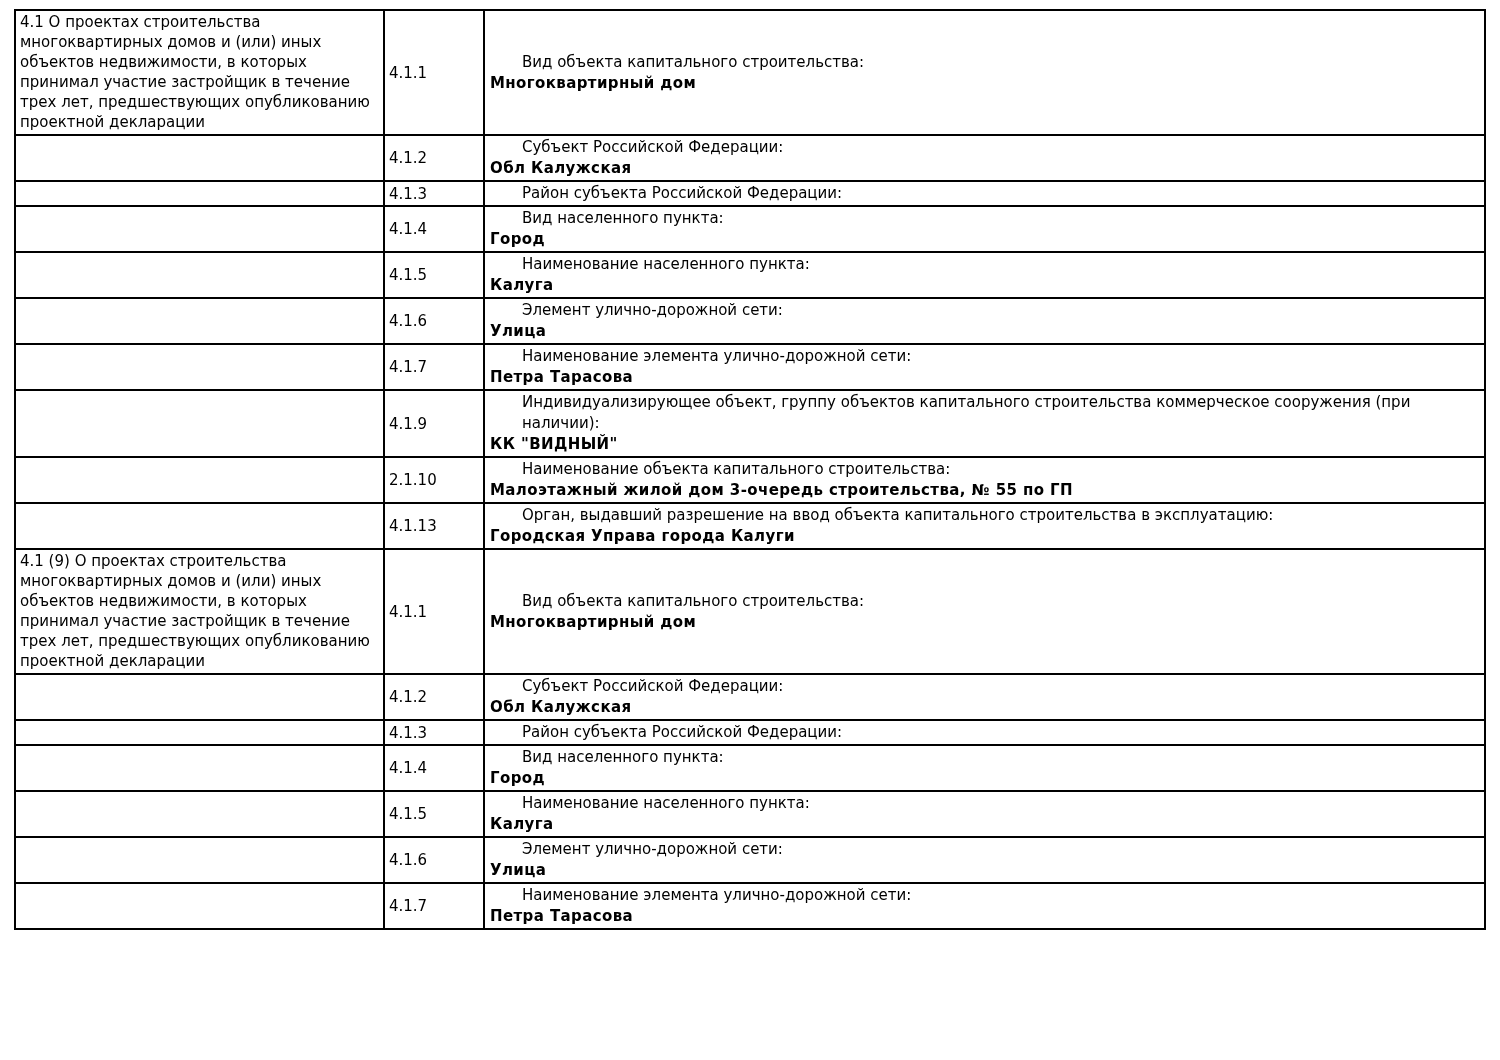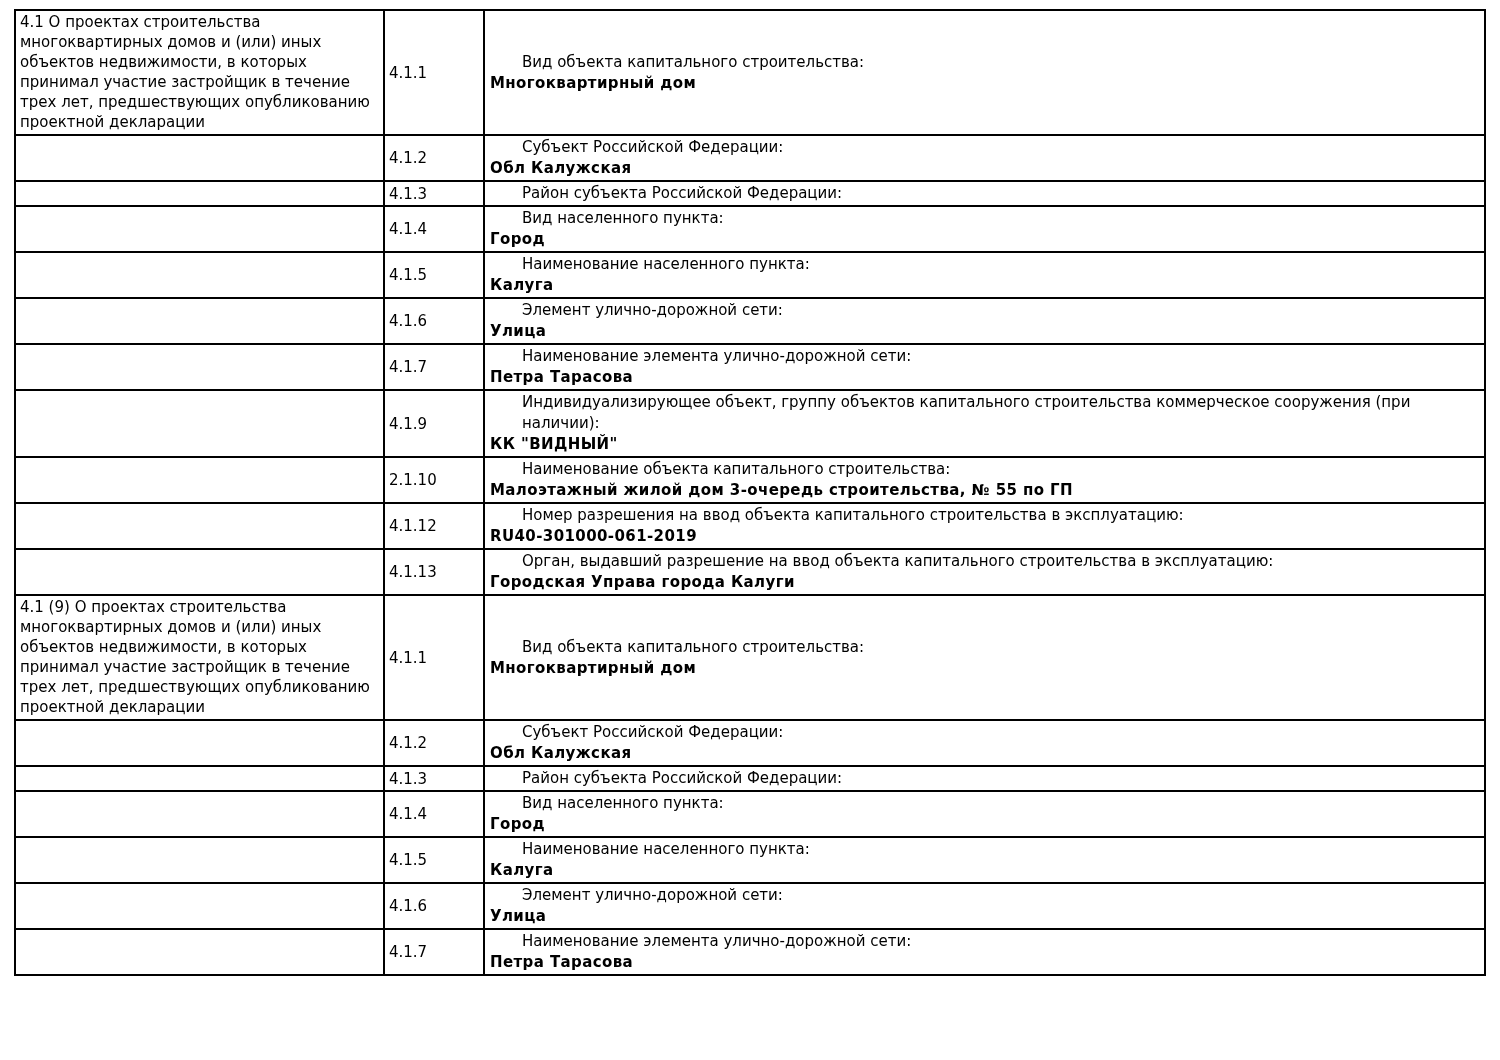--- a/index.html
+++ b/index.html
@@ -160,30 +160,20 @@
             <div>2.1.10</div>
           </td>
           <td class="col-field">
             <div class="row-label">Наименование объекта капитального строительства:</div>
             <div class="row-value">Малоэтажный жилой дом 3-очередь строительства, № 55 по ГП</div>
           </td>
         </tr>
         <tr>
           <td class="col-desc"></td>
           <td class="col-num">
-            <div>4.1.12</div>
-          </td>
-          <td class="col-field">
-            <div class="row-label">Номер разрешения на ввод объекта капитального строительства в эксплуатацию:</div>
-            <div class="row-value">RU40-301000-061-2019</div>
-          </td>
-        </tr>
-        <tr>
-          <td class="col-desc"></td>
-          <td class="col-num">
             <div>4.1.13</div>
           </td>
           <td class="col-field">
             <div class="row-label">Орган, выдавший разрешение на ввод объекта капитального строительства в эксплуатацию:</div>
             <div class="row-value">Городская Управа города Калуги</div>
           </td>
         </tr>
         <tr class="section-first">
           <td class="col-desc">
             <div>4.1 (9) О проектах строительства многоквартирных домов и (или) иных объектов недвижимости, в которых принимал участие застройщик в течение трех лет, предшествующих опубликованию проектной декларации</div>

